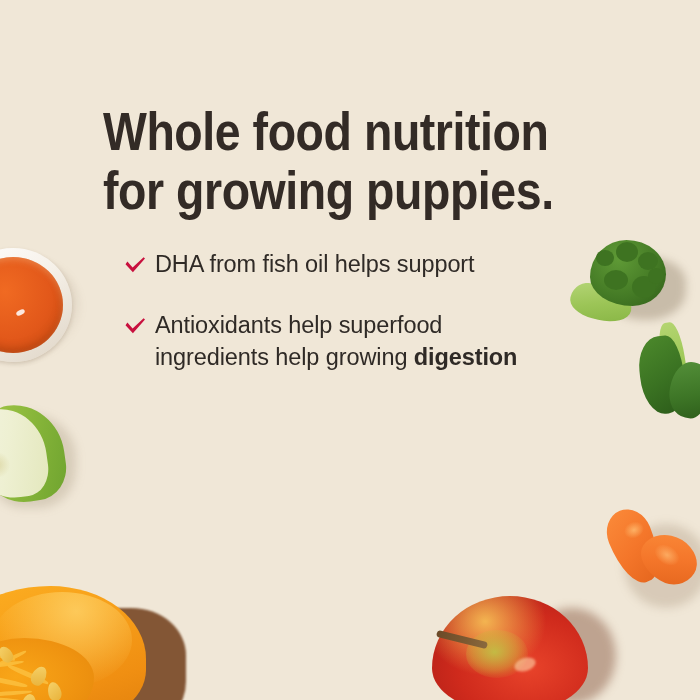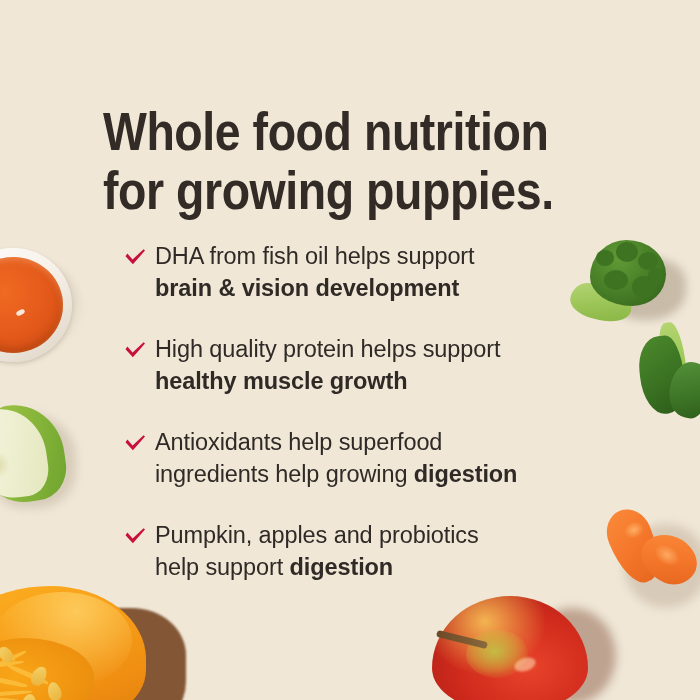--- a/index.html
+++ b/index.html
@@ -34,21 +34,21 @@
     letter-spacing: -0.5px;
     transform: scaleX(0.86);
     transform-origin: left top;
   }
   .headline-line { display: block; white-space: nowrap; }
 
   
   .bullets {
     position: absolute;
     left: 124px;
-    top: 240px;
+    top: 248px;
     width: 500px;
   }
   .bullet {
     position: relative;
     padding-left: 31px;
     margin-bottom: 29px;
   }
   .bullet:last-child { margin-bottom: 0; }
   .check-icon {
     position: absolute;
@@ -357,41 +357,26 @@
     <span class="headline-line">for growing puppies.</span>
   </h1>
 
   <div class="bullets">
 
     <div class="bullet">
       <svg class="check-icon" viewBox="0 0 22 20">
         <path d="M1.5 8.2 L3.4 5.6 L8.6 11.4 L19.6 1.2 L21 2.6 L8.9 16.2 Z" fill="#c8103e"></path>
       </svg>
       <span class="bullet-text">DHA from fish oil helps support</span>
-      <span class="bullet-text"><b>brain &amp; vision development</b></span>
-    </div>
-
-    <div class="bullet">
-      <svg class="check-icon" viewBox="0 0 22 20">
-        <path d="M1.5 8.2 L3.4 5.6 L8.6 11.4 L19.6 1.2 L21 2.6 L8.9 16.2 Z" fill="#c8103e"></path>
-      </svg>
-      <span class="bullet-text">High quality protein helps support</span>
-      <span class="bullet-text"><b>healthy muscle growth</b></span>
-    </div>
+    </div>
+
 
     <div class="bullet">
       <svg class="check-icon" viewBox="0 0 22 20">
         <path d="M1.5 8.2 L3.4 5.6 L8.6 11.4 L19.6 1.2 L21 2.6 L8.9 16.2 Z" fill="#c8103e"></path>
       </svg>
       <span class="bullet-text">Antioxidants help superfood</span>
       <span class="bullet-text"><span>ingredients help growing </span><b>digestion</b></span>
     </div>
 
-    <div class="bullet">
-      <svg class="check-icon" viewBox="0 0 22 20">
-        <path d="M1.5 8.2 L3.4 5.6 L8.6 11.4 L19.6 1.2 L21 2.6 L8.9 16.2 Z" fill="#c8103e"></path>
-      </svg>
-      <span class="bullet-text">Pumpkin, apples and probiotics</span>
-      <span class="bullet-text"><span>help support </span><b>digestion</b></span>
-    </div>
 
   </div>
 </div>
 
 </body></html>

